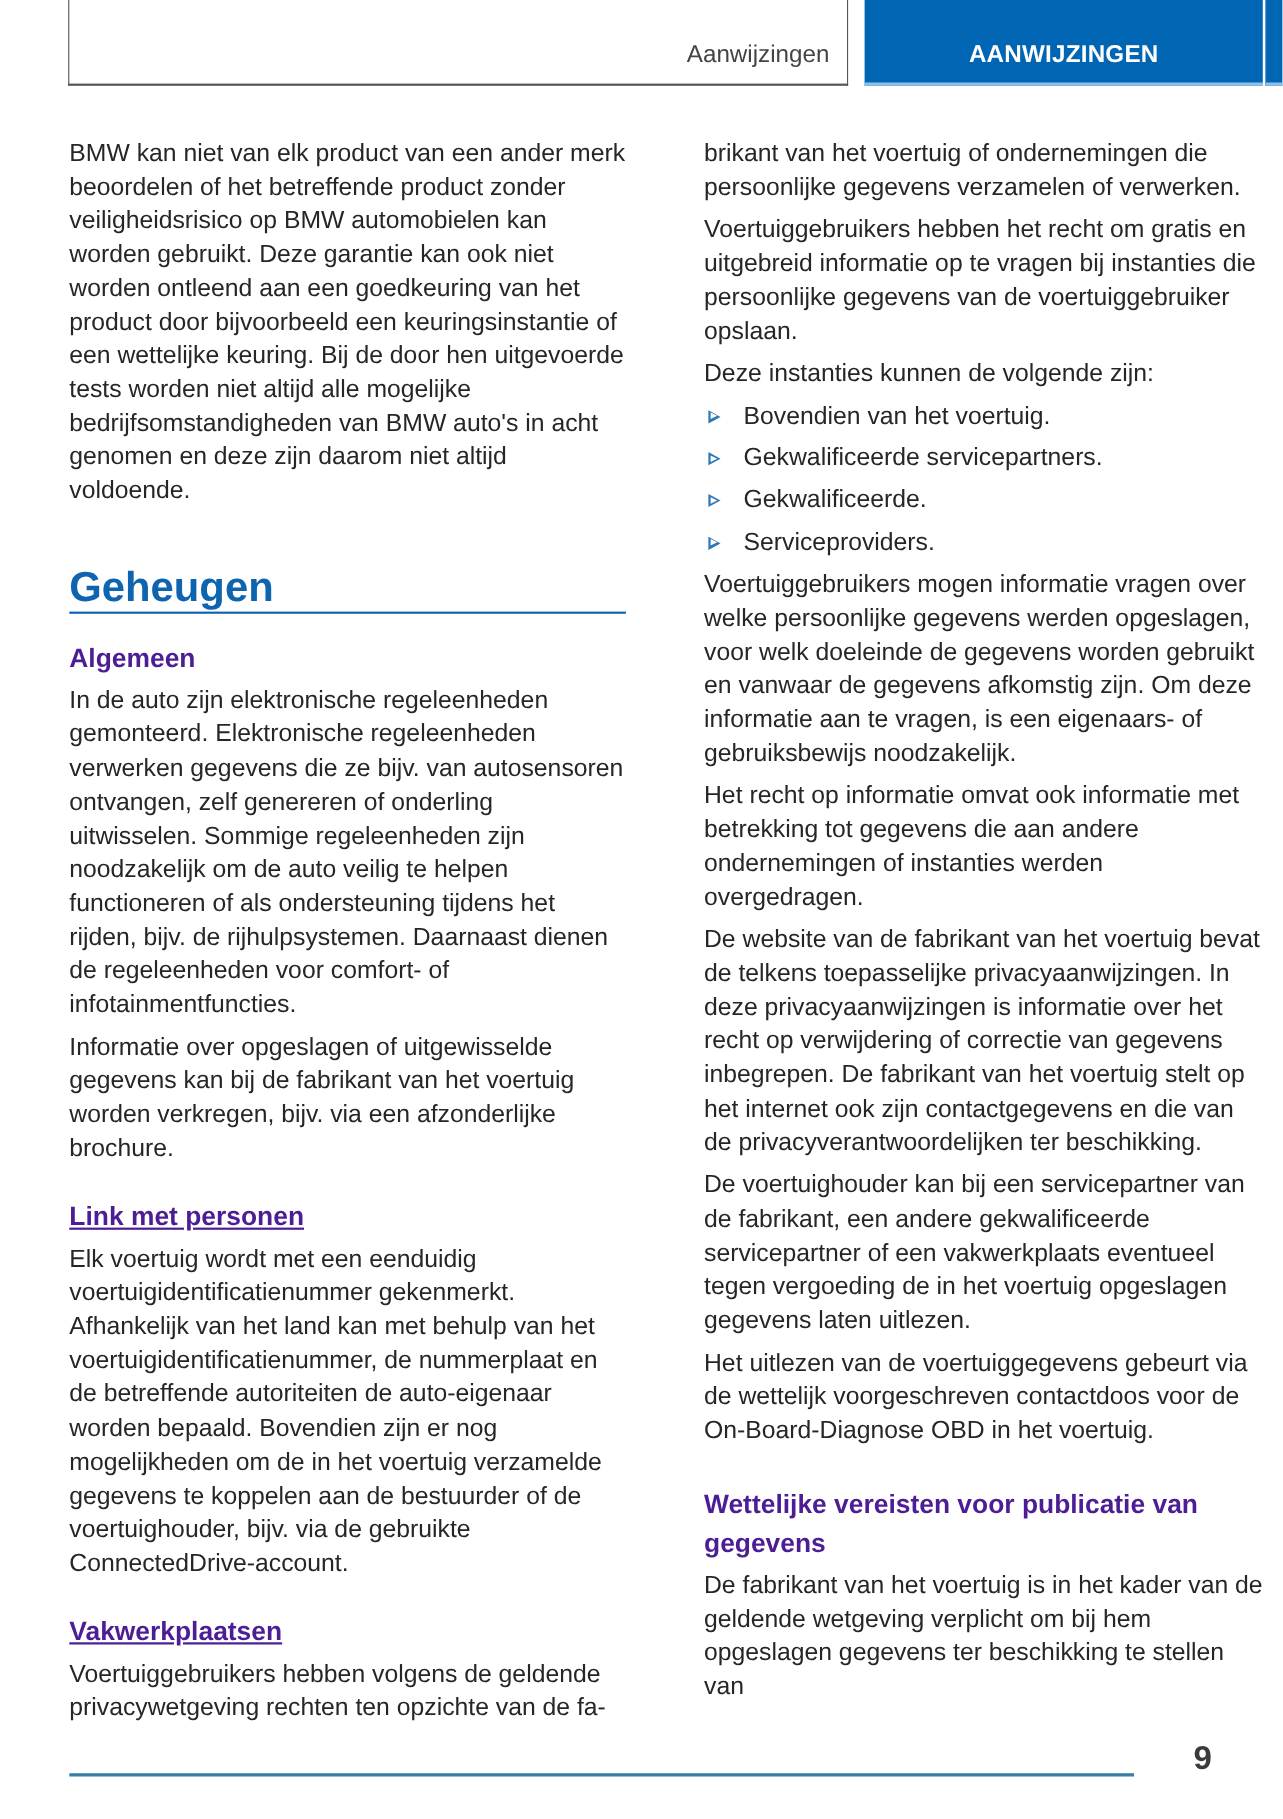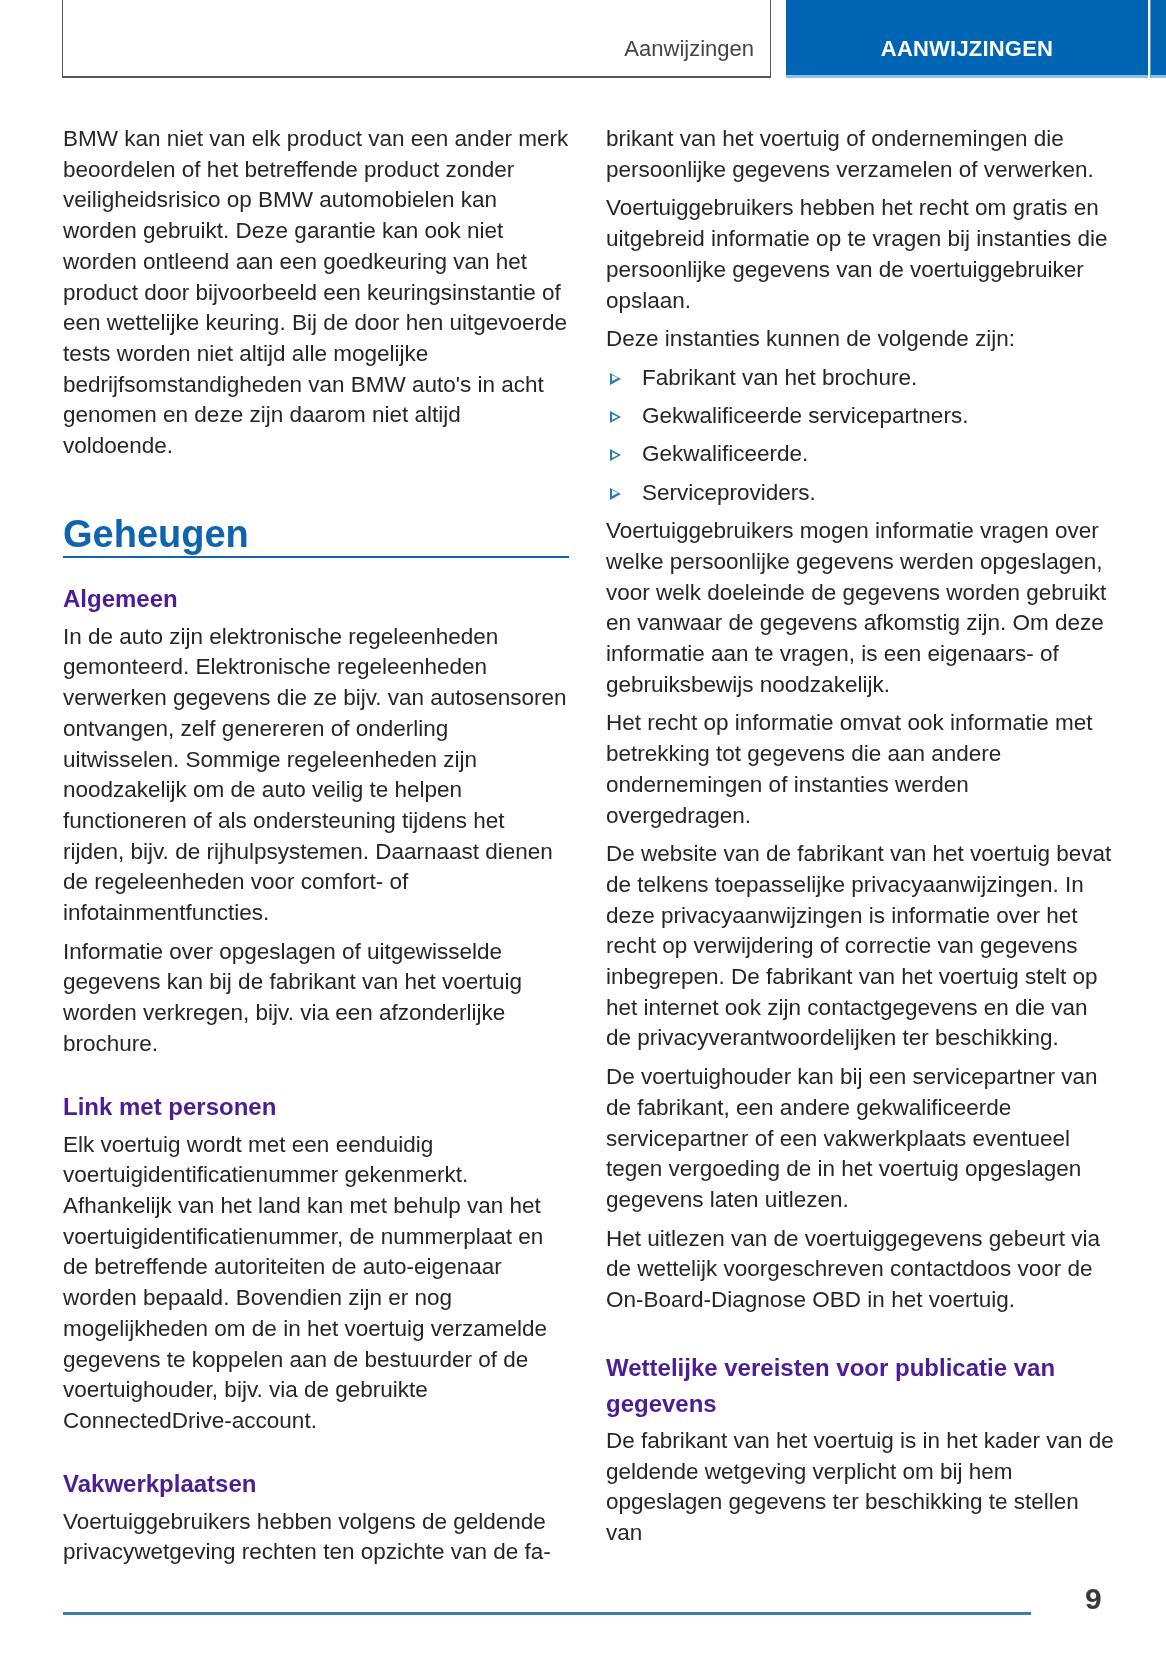--- a/index.html
+++ b/index.html
@@ -12,29 +12,29 @@
   .header-left-label { position: absolute; right: 16px; top: 36px; font-size: 22px; color: #444; }
   .header-tab { position: absolute; left: 786px; top: 0; width: 362px; height: 78px; background: #0066b3;
                 border-bottom: 3px solid #8fc1e8; box-sizing: border-box; }
   .header-tab-label { position: absolute; left: 0; right: 0; top: 36px; text-align: center;
                       color: #ffffff; font-weight: bold; font-size: 22px; letter-spacing: 0.2px; }
   .header-edge { position: absolute; left: 1150px; top: 0; width: 16px; height: 78px; background: #0066b3;
                  border-left: 1px solid #5a9ad3; border-bottom: 3px solid #8fc1e8; box-sizing: border-box; }
 
   .col { position: absolute; top: 124px; }
   .col-left { left: 63px; width: 506px; }
-  .col-right { left: 606px; width: 510px; }
+  .col-right { left: 640px; width: 510px; }
 
   p { margin: 0 0 8px 0; font-size: 22.5px; line-height: 30.7px; color: #262626; }
 
   h1 { margin: 50px 0 0 0; font-size: 38px; line-height: 44px; color: #0f64b0; font-weight: bold;
        padding-bottom: 0; border-bottom: 2px solid #0f64b0; }
   h2 { margin: 18px 0 4px 0; font-size: 24px; line-height: 38px; color: #4c1d95; font-weight: bold; }
   h2.first { margin-top: 22px; }
-  h2.spaced { margin-top: 28px; }
+  h2.spaced { margin-top: 28px; text-decoration: underline; }
   h2.twoline { margin-top: 34px; line-height: 36px; }
 
   ul.bullets { list-style: none; margin: 0 0 8px 0; padding: 0; }
   ul.bullets li { position: relative; padding-left: 36px; font-size: 22.5px; line-height: 30.7px; margin-bottom: 7.5px; }
   .bullet-icon { position: absolute; left: 4px; top: 10px; width: 0; height: 0;
                  border-top: 6px solid transparent; border-bottom: 6px solid transparent;
                  border-left: 11px solid #2e78b8; }
   .bullet-icon::after { content: ""; position: absolute; left: -9px; top: -3.5px; width: 0; height: 0;
                  border-top: 3.5px solid transparent; border-bottom: 3.5px solid transparent;
                  border-left: 6px solid #ffffff; }
@@ -68,21 +68,21 @@
   <h2 class="spaced">Vakwerkplaatsen</h2>
   <p>Voertuiggebruikers hebben volgens de geldende privacywetgeving rechten ten opzichte van de fa-</p>
 </div>
 
 <div class="col col-right">
   <p>brikant van het voertuig of ondernemingen die persoonlijke gegevens verzamelen of verwerken.</p>
   <p>Voertuiggebruikers hebben het recht om gratis en uitgebreid informatie op te vragen bij instanties die persoonlijke gegevens van de voertuiggebruiker opslaan.</p>
   <p>Deze instanties kunnen de volgende zijn:</p>
 
   <ul class="bullets">
-    <li><span class="bullet-icon"></span><span>Fabrikant van het brochure.</span></li>
+    <li><span class="bullet-icon"></span><span>Bovendien van het voertuig.</span></li>
     <li><span class="bullet-icon"></span><span>Gekwalificeerde servicepartners.</span></li>
     <li><span class="bullet-icon"></span><span>Gekwalificeerde.</span></li>
     <li><span class="bullet-icon"></span><span>Serviceproviders.</span></li>
   </ul>
 
   <p>Voertuiggebruikers mogen informatie vragen over welke persoonlijke gegevens werden opgeslagen, voor welk doeleinde de gegevens worden gebruikt en vanwaar de gegevens afkomstig zijn. Om deze informatie aan te vragen, is een eigenaars- of gebruiksbewijs noodzakelijk.</p>
   <p>Het recht op informatie omvat ook informatie met betrekking tot gegevens die aan andere ondernemingen of instanties werden overgedragen.</p>
   <p>De website van de fabrikant van het voertuig bevat de telkens toepasselijke privacyaanwijzingen. In deze privacyaanwijzingen is informatie over het recht op verwijdering of correctie van gegevens inbegrepen. De fabrikant van het voertuig stelt op het internet ook zijn contactgegevens en die van de privacyverantwoordelijken ter beschikking.</p>
   <p>De voertuighouder kan bij een servicepartner van de fabrikant, een andere gekwalificeerde servicepartner of een vakwerkplaats eventueel tegen vergoeding de in het voertuig opgeslagen gegevens laten uitlezen.</p>
   <p>Het uitlezen van de voertuiggegevens gebeurt via de wettelijk voorgeschreven contactdoos voor de On-Board-Diagnose OBD in het voertuig.</p>

